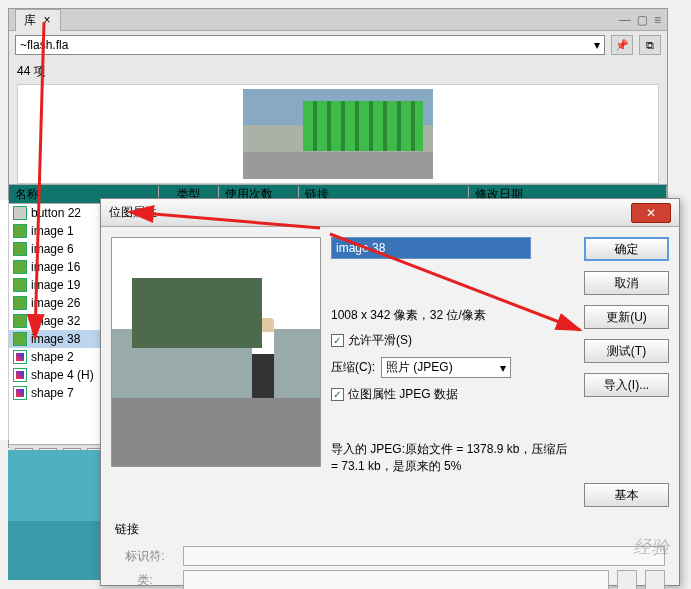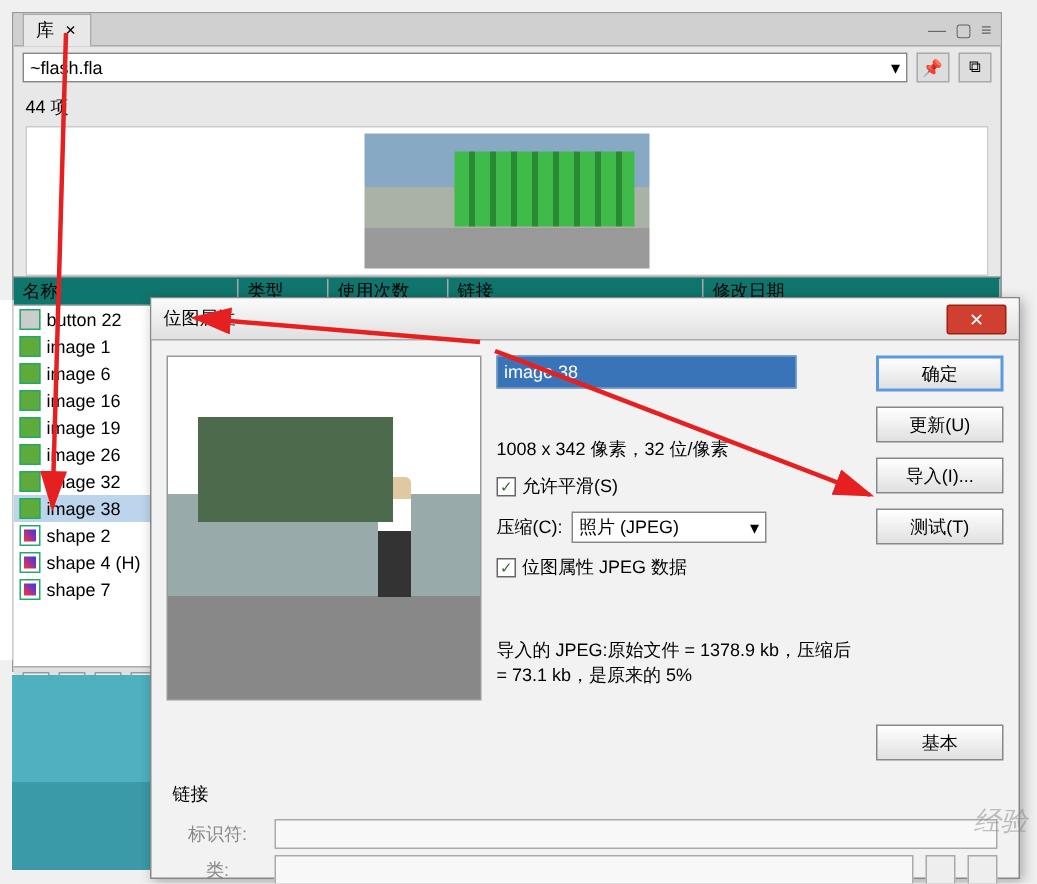--- a/index.html
+++ b/index.html
@@ -14,21 +14,21 @@
 .lib-file-row { height: 28px; display: flex; align-items: center; padding: 0 6px; gap: 6px; }
 .lib-file-select { flex: 1; height: 20px; border: 1px solid #888; background: #fff; padding: 0 4px; display: flex; align-items: center; }
 .lib-file-select .arrow { margin-left: auto; }
 .lib-icon-btn { width: 22px; height: 20px; border: 1px solid #aaa; background: #ddd; display: flex; align-items: center; justify-content: center; font-size: 11px; }
 .lib-count { padding: 4px 8px; }
 .lib-preview { height: 100px; display: flex; justify-content: center; align-items: center; background: #fff; margin: 0 8px; border: 1px solid #ccc; }
 .lib-preview-img { width: 190px; height: 90px; background: linear-gradient(#87a9c4 40%, #aab2a8 40% 70%, #9a9a9a 70%); position: relative; }
 .lib-preview-img::after { content: ""; position: absolute; left: 60px; top: 12px; width: 120px; height: 50px; background: repeating-linear-gradient(90deg, #3fbb4a 0 10px, #2a8a33 10px 14px); }
 .lib-header { display: flex; background: #0f766e; border-top: 1px solid #aaa; border-bottom: 1px solid #aaa; height: 20px; align-items: center; }
 .lib-header > div { border-right: 1px solid #aaa; padding: 0 6px; }
-.col-name { width: 150px; } .col-type { width: 60px; } .col-use { width: 80px; } .col-link { width: 170px; } .col-date { flex: 1; }
+.col-name { width: 150px; } .col-type { width: 60px; text-align: center; } .col-use { width: 80px; } .col-link { width: 170px; } .col-date { flex: 1; }
 .lib-list { background: #fff; height: 240px; overflow: hidden; }
 .lib-row { display: flex; align-items: center; height: 18px; padding: 0 4px; gap: 4px; }
 .lib-row.selected { background: #bcd4ec; }
 .lib-row .licon { width: 14px; height: 14px; background: #5eaa3a; border: 1px solid #2a6; display: inline-block; }
 .lib-row .licon.btn { background: #ccc; }
 .lib-row .licon.shape { background: #fff; position: relative; }
 .lib-row .licon.shape::after { content: ""; position: absolute; inset: 2px; background: linear-gradient(45deg, #f33, #33f); }
 .lib-toolbar { height: 22px; border-top: 1px solid #aaa; display: flex; align-items: center; gap: 6px; padding: 0 6px; background: #e0e0e0; }
 .tbtn { width: 18px; height: 16px; border: 1px solid #999; background: #eee; }
 
@@ -36,21 +36,21 @@
 .dialog { position: absolute; left: 100px; top: 198px; width: 580px; height: 388px; background: #f2f2f2; border: 1px solid #888; box-shadow: 2px 2px 8px rgba(0,0,0,0.3); }
 .dialog-title { height: 28px; background: linear-gradient(#fafafa, #e0e0e0); display: flex; align-items: center; padding: 0 8px; border-bottom: 1px solid #aaa; }
 .dialog-close { margin-left: auto; width: 40px; height: 20px; background: #d04030; color: #fff; display: flex; align-items: center; justify-content: center; border-radius: 2px; border: 1px solid #a02010; }
 .dialog-body { display: flex; padding: 10px; gap: 10px; height: 290px; }
 .dlg-left { width: 210px; }
 .dlg-preview { width: 210px; height: 230px; border: 1px solid #999; background: linear-gradient(#fff 40%, #9aa 40% 70%, #888 70%); position: relative; }
 .dlg-preview::after { content: ""; position: absolute; left: 20px; top: 40px; width: 130px; height: 70px; background: #4d6a4d; }
 .person { position: absolute; left: 140px; top: 80px; width: 22px; height: 80px; background: linear-gradient(#e0c8a0 0 18%, #fff 18% 45%, #333 45%); border-radius: 4px 4px 0 0; }
 .dlg-mid { flex: 1; display: flex; flex-direction: column; gap: 8px; }
 .name-input { width: 200px; height: 22px; border: 1px solid #6892c4; background: #3a74b8; color: #fff; padding: 0 4px; display: flex; align-items: center; }
-.info-line { margin-top: 24px; }
+.info-line { margin-top: 40px; }
 .chk-row { display: flex; align-items: center; gap: 4px; }
 .chk { width: 13px; height: 13px; border: 1px solid #666; background: #fff; display: inline-flex; align-items: center; justify-content: center; color: #2a6a2a; font-size: 10px; }
 .compress-row { display: flex; align-items: center; gap: 6px; }
 .compress-select { width: 130px; height: 21px; border: 1px solid #888; background: #fff; padding: 0 4px; display: flex; align-items: center; }
 .compress-select .arrow { margin-left: auto; }
 .import-info { margin-top: 30px; line-height: 1.4; }
 .dlg-right { width: 85px; display: flex; flex-direction: column; gap: 10px; }
 .dlg-btn { height: 24px; border: 1px solid #888; background: linear-gradient(#fff, #e0e0e0); display: flex; align-items: center; justify-content: center; cursor: pointer; border-radius: 0; }
 .dlg-btn.highlight { border: 2px solid #5a9ae0; }
 .dlg-right .spacer { flex: 1; }
@@ -59,21 +59,21 @@
 .link-heading { padding: 4px 0; }
 .link-row { display: flex; align-items: center; gap: 8px; margin: 4px 0; }
 .link-row label { width: 60px; text-align: center; color: #888; }
 .link-input { flex: 1; height: 20px; border: 1px solid #aaa; background: #f8f8f8; }
 .link-sq { width: 20px; height: 20px; border: 1px solid #aaa; background: #eee; }
 
 
 .arrow-svg { position: absolute; left: 0; top: 0; pointer-events: none; }
 .callout { position: absolute; left: -5px; top: 200px; width: 14px; height: 240px; background: #fff; border-right: 1px solid #ccc; }
 .callout-img { position: absolute; left: 8px; top: 450px; width: 95px; height: 130px; background: linear-gradient(#4fb0bf 55%, #3a9aa8 55%); }
-.watermark { position: absolute; right: 6px; bottom: 30px; font-size: 18px; color: #888; opacity: .5; font-style: italic; }
+.watermark { position: absolute; right: 22px; bottom: 30px; font-size: 18px; color: #888; opacity: .5; font-style: italic; }
 </style>
 </head>
 <body>
 
 <div class="lib-panel">
   <div class="lib-tab-row">
     <div class="lib-tab">
       <span>库</span>
       <span class="lib-tab-close">×</span>
     </div>
@@ -187,23 +187,24 @@
         </div>
       </div>
       <div class="chk-row">
         <span class="chk">✓</span>
         <span>位图属性 JPEG 数据</span>
       </div>
       <div class="import-info">导入的 JPEG:原始文件 = 1378.9 kb，压缩后 = 73.1 kb，是原来的 5%</div>
     </div>
     <div class="dlg-right">
       <div class="dlg-btn highlight">确定</div>
+      <div class="dlg-btn">取消</div>
       <div class="dlg-btn">更新(U)</div>
+      <div class="dlg-btn">测试(T)</div>
       <div class="dlg-btn">导入(I)...</div>
-      <div class="dlg-btn">测试(T)</div>
       <div class="spacer"></div>
       <div class="dlg-btn">基本</div>
     </div>
   </div>
   <div class="link-section">
     <div class="link-heading">链接</div>
     <div class="link-row">
       <label>标识符:</label>
       <div class="link-input"></div>
     </div>

